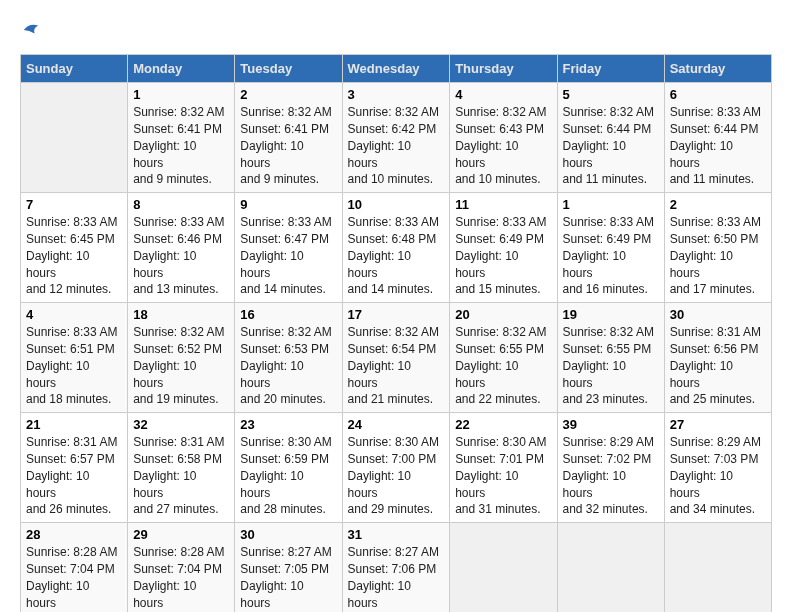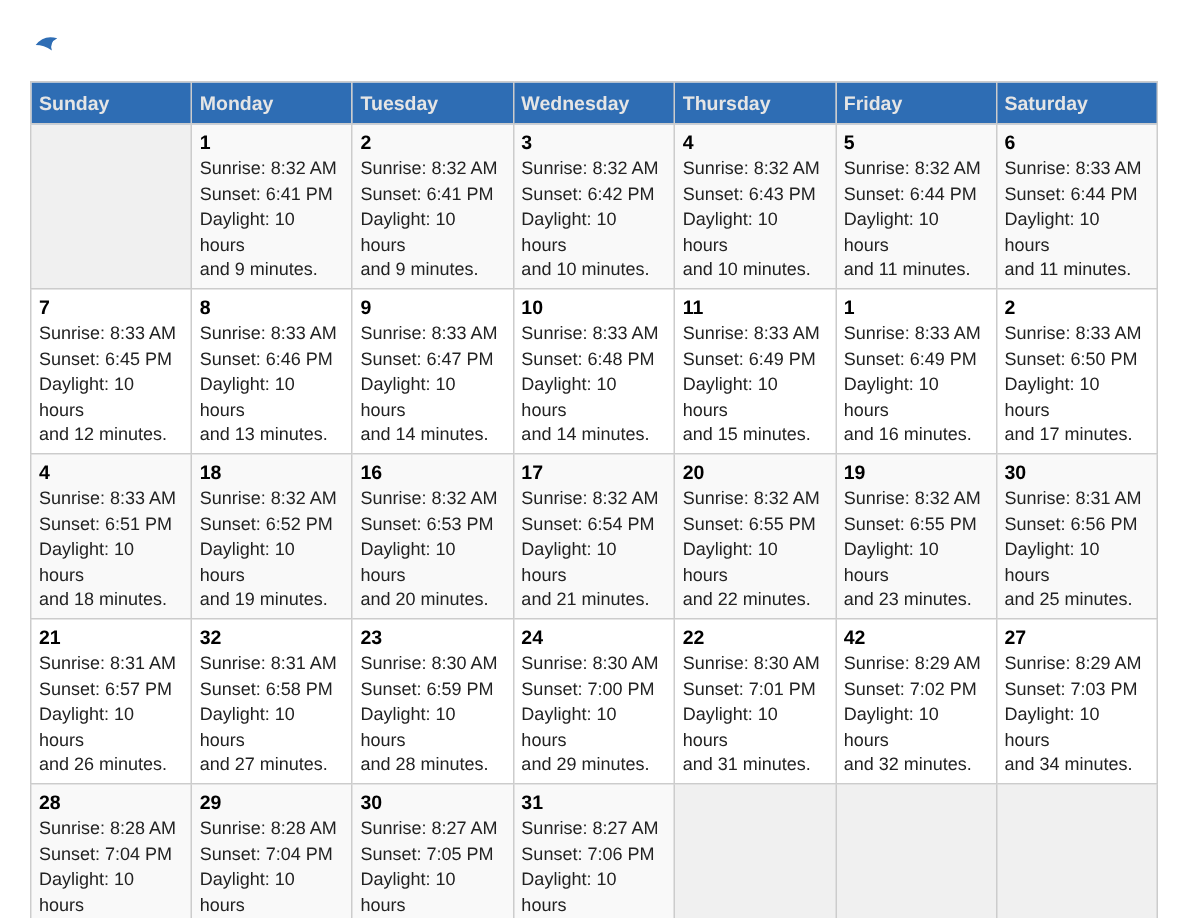--- a/index.html
+++ b/index.html
@@ -304,21 +304,21 @@
 and 29 minutes.</div>
         </td>
         <td>
           <span class="day-number">22</span>
           <div class="cell-content" style="white-space: pre-line;">Sunrise: 8:30 AM
 Sunset: 7:01 PM
 Daylight: 10 hours
 and 31 minutes.</div>
         </td>
         <td>
-          <span class="day-number">42</span>
+          <span class="day-number">39</span>
           <div class="cell-content" style="white-space: pre-line;">Sunrise: 8:29 AM
 Sunset: 7:02 PM
 Daylight: 10 hours
 and 32 minutes.</div>
         </td>
         <td>
           <span class="day-number">27</span>
           <div class="cell-content" style="white-space: pre-line;">Sunrise: 8:29 AM
 Sunset: 7:03 PM
 Daylight: 10 hours

